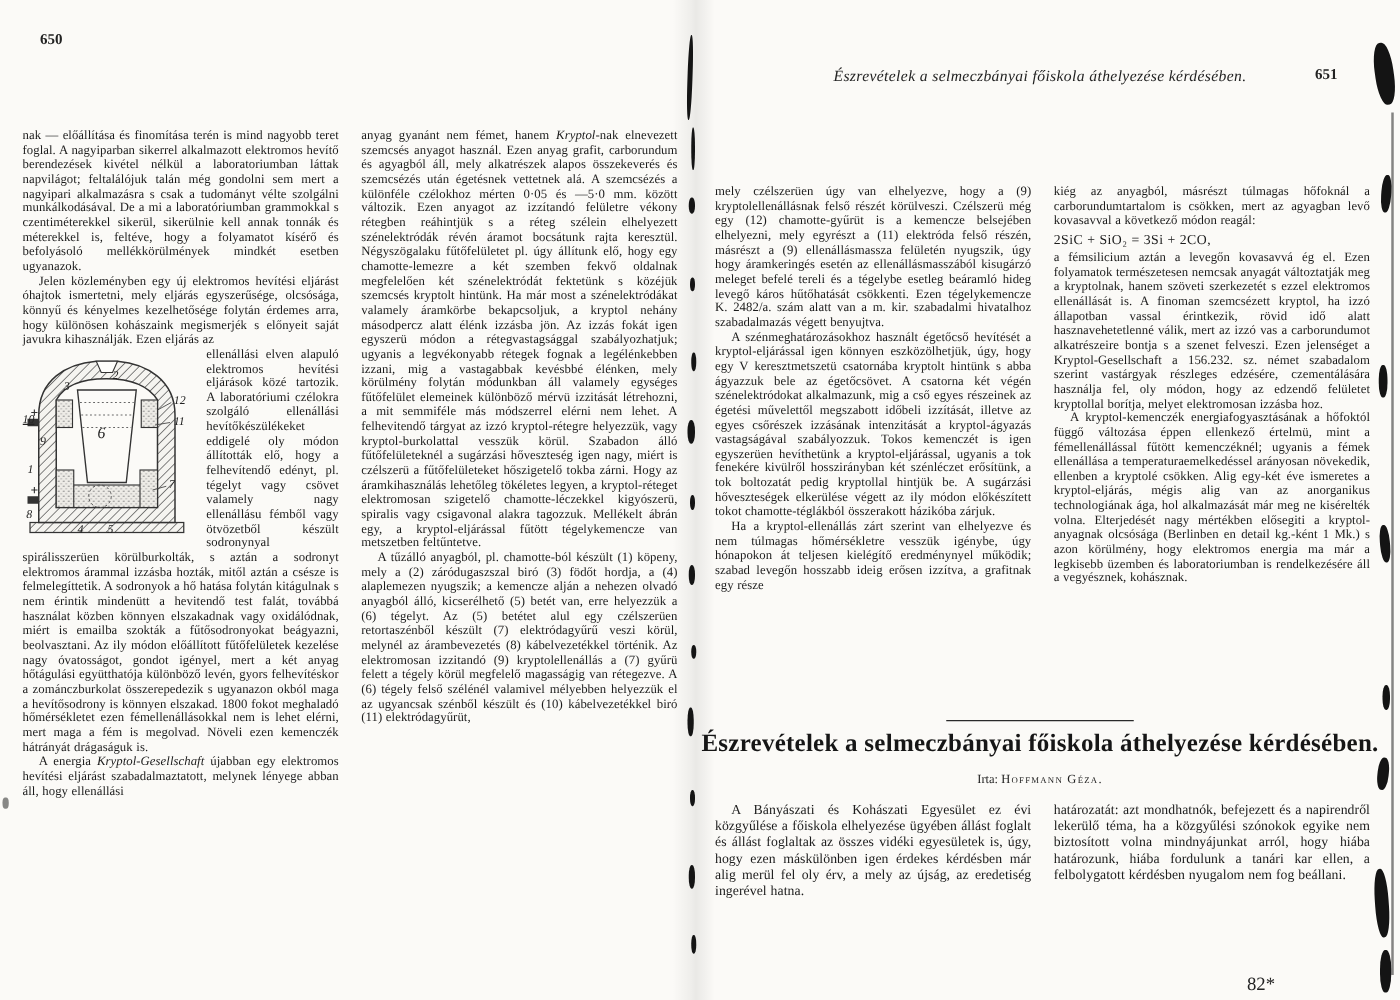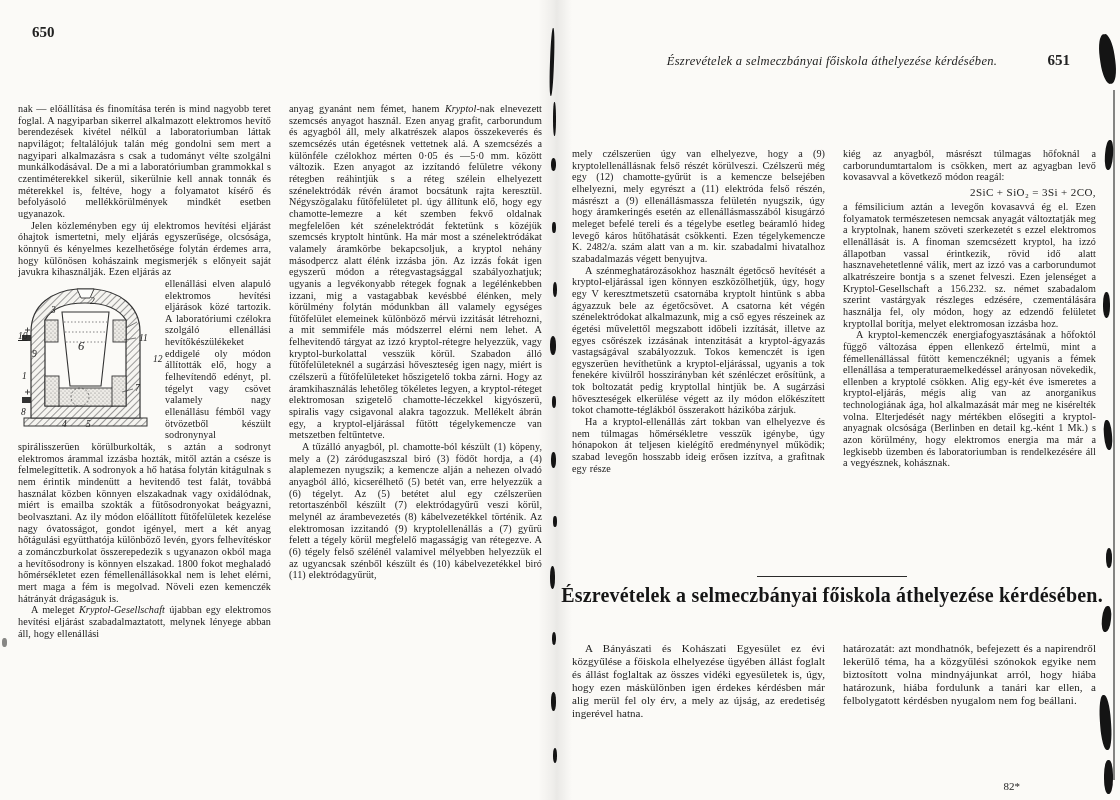--- a/index.html
+++ b/index.html
@@ -10,45 +10,45 @@
     color:#1b1b1b;
   }
   .scan-canvas{position:absolute;inset:0;}
   .gutter-shade{position:absolute;left:538px;top:0;width:34px;height:800px;
     background:linear-gradient(90deg,rgba(0,0,0,0) 0%,rgba(0,0,0,0.05) 45%,rgba(0,0,0,0.07) 55%,rgba(0,0,0,0) 100%);}
   .page{position:absolute;top:0;height:800px;}
   .page-left{left:0;width:545px;}
   .page-right{left:558px;width:548px;margin-top:28px;}
   .running-head{position:absolute;top:26px;left:0;right:0;text-align:center;
     font-style:italic;font-size:12.5px;letter-spacing:0.3px;color:#222;}
-  .page-num{position:absolute;top:24px;font-size:15px;font-weight:bold;color:#222;}
+  .page-num{position:absolute;top:24px;font-size:12px;font-weight:bold;color:#222;}
   .page-num-left{left:32px;}
   .page-num-right{right:36px;}
   .columns{position:absolute;display:flex;gap:18px;}
   .page-left .columns{left:18px;top:103px;width:524px;height:662px;overflow:hidden;}
   .page-right .columns.first-article{left:14px;top:120px;width:524px;height:420px;overflow:hidden;}
   .col{width:255px;overflow:hidden;}
   .par{margin:0;font-size:10.2px;line-height:11.65px;text-align:justify;
     letter-spacing:0.05px;word-spacing:0.3px;hyphens:none;}
   .ind{text-indent:13px;}
   .par em{}
   .fig-flow{overflow:visible;}
   .figure-box{float:left;width:140px;height:152px;position:relative;margin:2px 7px 2px 0;}
   .fig-label{position:absolute;font-style:italic;font-size:9.5px;line-height:9px;color:#222;}
   .fig-label.big{font-size:12.5px;font-style:italic;}
-  .formula{margin:3px 0;text-align:right;font-size:11px;letter-spacing:0.4px;}
+  .formula{margin:3px 0;text-align:left;font-size:11px;letter-spacing:0.4px;}
   .article-sep{position:absolute;left:50%;transform:translateX(-50%);top:548px;
     width:150px;border-top:1.3px solid #2a2a2a;}
   .a2-title{position:absolute;top:556px;left:0;right:0;text-align:center;
     font-size:20px;font-weight:600;letter-spacing:0.2px;color:#161616;}
   .a2-byline{position:absolute;top:590px;left:0;right:0;text-align:center;font-size:10px;color:#222;}
   .a2-byline .author{font-variant:small-caps;letter-spacing:1px;}
   .page-right .columns.second-article{left:14px;top:614px;width:524px;height:160px;overflow:hidden;}
   .a2col .par{font-size:11px;line-height:13px;}
-  .sig-mark{position:absolute;top:752px;right:86px;font-size:11px;color:#222;}
+  .sig-mark{position:absolute;top:752px;right:86px;font-size:15px;color:#222;}
   .art{position:absolute;background:#141414;border-radius:45%;}
   .edge-line{position:absolute;background:#222;opacity:0.55;}
 </style>
 </head>
 <body>
 
 <div class="scan-canvas">
 
   <div class="gutter-shade"></div>
 
@@ -91,64 +91,65 @@
               <rect x="4" y="55" width="9" height="6" fill="#333"></rect>
               <rect x="4" y="117" width="9" height="6" fill="#333"></rect>
               <path d="M7,50 h5 M9.5,47.5 v5" stroke="#333" stroke-width="0.9" fill="none"></path>
               <path d="M7,112 h5 M9.5,109.5 v5" stroke="#333" stroke-width="0.9" fill="none"></path>
               <line x1="108" y1="48" x2="119" y2="42" stroke="#444" stroke-width="0.7"></line>
               <line x1="106" y1="60" x2="118" y2="58" stroke="#444" stroke-width="0.7"></line>
               <line x1="104" y1="112" x2="115" y2="109" stroke="#444" stroke-width="0.7"></line>
             </svg>
             <span class="fig-label" style="left:72px;top:17px;">2</span>
             <span class="fig-label" style="left:33px;top:26px;">3</span>
-            <span class="fig-label" style="left:135px;top:37px;margin-top:38px;">12</span>
+            <span class="fig-label" style="left:121px;top:37px;">12</span>
             <span class="fig-label" style="left:121px;top:54px;">11</span>
             <span class="fig-label" style="left:0px;top:52px;text-decoration:underline;">10</span>
             <span class="fig-label" style="left:14px;top:70px;">9</span>
             <span class="fig-label" style="left:4px;top:92px;">1</span>
             <span class="fig-label big" style="left:60px;top:62px;">6</span>
             <span class="fig-label" style="left:117px;top:104px;">7</span>
             <span class="fig-label" style="left:3px;top:128px;">8</span>
             <span class="fig-label" style="left:44px;top:140px;">4</span>
             <span class="fig-label" style="left:68px;top:140px;">5</span>
           </div>
           <p class="par">ellenállási elven alapuló elektromos hevítési eljárások közé tartozik. A laboratóriumi czélokra szolgáló ellenállási hevítőkészülékeket eddigelé oly módon állították elő, hogy a felhevítendő edényt, pl. tégelyt vagy csövet valamely nagy ellenállásu fémből vagy ötvözetből készült sodronynyal spirálisszerüen körülburkolták, s aztán a sodronyt elektromos árammal izzásba hozták, mitől aztán a csésze is felmelegíttetik. A sodronyok a hő hatása folytán kitágulnak s nem érintik mindenütt a hevitendő test falát, továbbá használat közben könnyen elszakadnak vagy oxidálódnak, miért is emailba szokták a fűtősodronyokat beágyazni, beolvasztani. Az ily módon előállított fűtőfelületek kezelése nagy óvatosságot, gondot igényel, mert a két anyag hőtágulási együtthatója különböző levén, gyors felhevítéskor a zománczburkolat összerepedezik s ugyanazon okból maga a hevítősodrony is könnyen elszakad. 1800 fokot meghaladó hőmérsékletet ezen fémellenállásokkal nem is lehet elérni, mert maga a fém is megolvad. Növeli ezen kemenczék hátrányát drágaságuk is.</p>
         </div>
-        <p class="par ind"><span>A meleget </span><em>Kryptol-Gesellschaft</em><span> újabban egy elektromos hevítési eljárást szabadalmaztatott, melynek lényege abban áll, hogy ellenállási</span></p>
+        <p class="par ind"><span>A energia </span><em>Kryptol-Gesellschaft</em><span> újabban egy elektromos hevítési eljárást szabadalmaztatott, melynek lényege abban áll, hogy ellenállási</span></p>
       </div>
 
       <div class="col">
         <p class="par"><span>anyag gyanánt nem fémet, hanem </span><em>Kryptol</em><span>-nak elnevezett szemcsés anyagot használ. Ezen anyag grafit, carborundum és agyagból áll, mely alkatrészek alapos összekeverés és szemcsézés után égetésnek vettetnek alá. A szemcsézés a különféle czélokhoz mérten 0·05 és —5·0 mm. között változik. Ezen anyagot az izzítandó felületre vékony rétegben reáhintjük s a réteg szélein elhelyezett szénelektródák révén áramot bocsátunk rajta keresztül. Négyszögalaku fűtőfelületet pl. úgy állítunk elő, hogy egy chamotte-lemezre a két szemben fekvő oldalnak megfelelően két szénelektródát fektetünk s közéjük szemcsés kryptolt hintünk. Ha már most a szénelektródákat valamely áramkörbe bekapcsoljuk, a kryptol nehány másodpercz alatt élénk izzásba jön. Az izzás fokát igen egyszerü módon a rétegvastagsággal szabályozhatjuk; ugyanis a legvékonyabb rétegek fognak a legélénkebben izzani, mig a vastagabbak kevésbbé élénken, mely körülmény folytán módunkban áll valamely egységes fűtőfelület elemeinek különböző mérvü izzitását létrehozni, a mit semmiféle más módszerrel elérni nem lehet. A felhevitendő tárgyat az izzó kryptol-rétegre helyezzük, vagy kryptol-burkolattal vesszük körül. Szabadon álló fűtőfelületeknél a sugárzási hőveszteség igen nagy, miért is czélszerü a fűtőfelületeket hőszigetelő tokba zárni. Hogy az áramkihasználás lehetőleg tökéletes legyen, a kryptol-réteget elektromosan szigetelő chamotte-léczekkel kigyószerü, spiralis vagy csigavonal alakra tagozzuk. Mellékelt ábrán egy, a kryptol-eljárással fűtött tégelykemencze van metszetben feltűntetve.</span></p>
         <p class="par ind">A tűzálló anyagból, pl. chamotte-ból készült (1) köpeny, mely a (2) záródugaszszal biró (3) födőt hordja, a (4) alaplemezen nyugszik; a kemencze alján a nehezen olvadó anyagból álló, kicserélhető (5) betét van, erre helyezzük a (6) tégelyt. Az (5) betétet alul egy czélszerüen retortaszénből készült (7) elektródagyűrű veszi körül, melynél az árambevezetés (8) kábelvezetékkel történik. Az elektromosan izzitandó (9) kryptolellenállás a (7) gyűrü felett a tégely körül megfelelő magasságig van rétegezve. A (6) tégely felső szélénél valamivel mélyebben helyezzük el az ugyancsak szénből készült és (10) kábelvezetékkel biró (11) elektródagyűrüt,</p>
       </div>
     </div>
   </div>
 
   <div class="page page-right">
     <div class="running-head">Észrevételek a selmeczbányai főiskola áthelyezése kérdésében.</div>
     <span class="page-num page-num-right">651</span>
 
     <div class="columns first-article">
       <div class="col">
         <p class="par">mely czélszerüen úgy van elhelyezve, hogy a (9) kryptolellenállásnak felső részét körülveszi. Czélszerü még egy (12) chamotte-gyűrüt is a kemencze belsejében elhelyezni, mely egyrészt a (11) elektróda felső részén, másrészt a (9) ellenállásmassza felületén nyugszik, úgy hogy áramkeringés esetén az ellenállásmasszából kisugárzó meleget befelé tereli és a tégelybe esetleg beáramló hideg levegő káros hűtőhatását csökkenti. Ezen tégelykemencze K. 2482/a. szám alatt van a m. kir. szabadalmi hivatalhoz szabadalmazás végett benyujtva.</p>
         <p class="par ind">A szénmeghatározásokhoz használt égetőcső hevítését a kryptol-eljárással igen könnyen eszközölhetjük, úgy, hogy egy V keresztmetszetü csatornába kryptolt hintünk s abba ágyazzuk bele az égetőcsövet. A csatorna két végén szénelektródokat alkalmazunk, mig a cső egyes részeinek az égetési művelettől megszabott időbeli izzítását, illetve az egyes csőrészek izzásának intenzitását a kryptol-ágyazás vastagságával szabályozzuk. Tokos kemenczét is igen egyszerüen hevíthetünk a kryptol-eljárással, ugyanis a tok fenekére kivülről hosszirányban két szénléczet erősítünk, a tok boltozatát pedig kryptollal hintjük be. A sugárzási hőveszteségek elkerülése végett az ily módon előkészített tokot chamotte-téglákból összerakott házikóba zárjuk.</p>
-        <p class="par ind">Ha a kryptol-ellenállás zárt tokban van elhelyezve és nem túlmagas hőmérsékletre vesszük igénybe, úgy hónapokon át teljesen kielégítő eredménynyel működik; szabad levegőn hosszabb ideig erősen izzítva, a grafitnak egy része</p>
+        <p class="par ind">Ha a kryptol-ellenállás zárt szerint van elhelyezve és nem túlmagas hőmérsékletre vesszük igénybe, úgy hónapokon át teljesen kielégítő eredménynyel működik; szabad levegőn hosszabb ideig erősen izzítva, a grafitnak egy része</p>
       </div>
       <div class="col">
         <p class="par">kiég az anyagból, másrészt túlmagas hőfoknál a carborundumtartalom is csökken, mert az agyagban levő kovasavval a következő módon reagál:</p>
         <p class="formula">2SiC + SiO₂ = 3Si + 2CO,</p>
         <p class="par">a fémsilicium aztán a levegőn kovasavvá ég el. Ezen folyamatok természetesen nemcsak anyagát változtatják meg a kryptolnak, hanem szöveti szerkezetét s ezzel elektromos ellenállását is. A finoman szemcsézett kryptol, ha izzó állapotban vassal érintkezik, rövid idő alatt hasznavehetetlenné válik, mert az izzó vas a carborundumot alkatrészeire bontja s a szenet felveszi. Ezen jelenséget a Kryptol-Gesellschaft a 156.232. sz. német szabadalom szerint vastárgyak részleges edzésére, czementálására használja fel, oly módon, hogy az edzendő felületet kryptollal borítja, melyet elektromosan izzásba hoz.</p>
         <p class="par ind">A kryptol-kemenczék energiafogyasztásának a hőfoktól függő változása éppen ellenkező értelmü, mint a fémellenállással fűtött kemenczéknél; ugyanis a fémek ellenállása a temperaturaemelkedéssel arányosan növekedik, ellenben a kryptolé csökken. Alig egy-két éve ismeretes a kryptol-eljárás, mégis alig van az anorganikus technologiának ága, hol alkalmazását már meg ne kisérelték volna. Elterjedését nagy mértékben elősegiti a kryptol-anyagnak olcsósága (Berlinben en detail kg.-ként 1 Mk.) s azon körülmény, hogy elektromos energia ma már a legkisebb üzemben és laboratoriumban is rendelkezésére áll a vegyésznek, kohásznak.</p>
       </div>
     </div>
 
     <div class="article-sep"></div>
 
     <div class="a2-title">Észrevételek a selmeczbányai főiskola áthelyezése kérdésében.</div>
+    <div class="a2-byline"><span>Irta: </span><span class="author">Hoffmann Géza.</span></div>
 
     <div class="columns second-article">
       <div class="col a2col">
         <p class="par ind">A Bányászati és Kohászati Egyesület ez évi közgyűlése a főiskola elhelyezése ügyében állást foglalt és állást foglaltak az összes vidéki egyesületek is, úgy, hogy ezen máskülönben igen érdekes kérdésben már alig merül fel oly érv, a mely az újság, az eredetiség ingerével hatna.</p>
       </div>
       <div class="col a2col">
         <p class="par">határozatát: azt mondhatnók, befejezett és a napirendről lekerülő téma, ha a közgyűlési szónokok egyike nem biztosított volna mindnyájunkat arról, hogy hiába határozunk, hiába fordulunk a tanári kar ellen, a felbolygatott kérdésben nyugalom nem fog beállani.</p>
       </div>
     </div>
 

